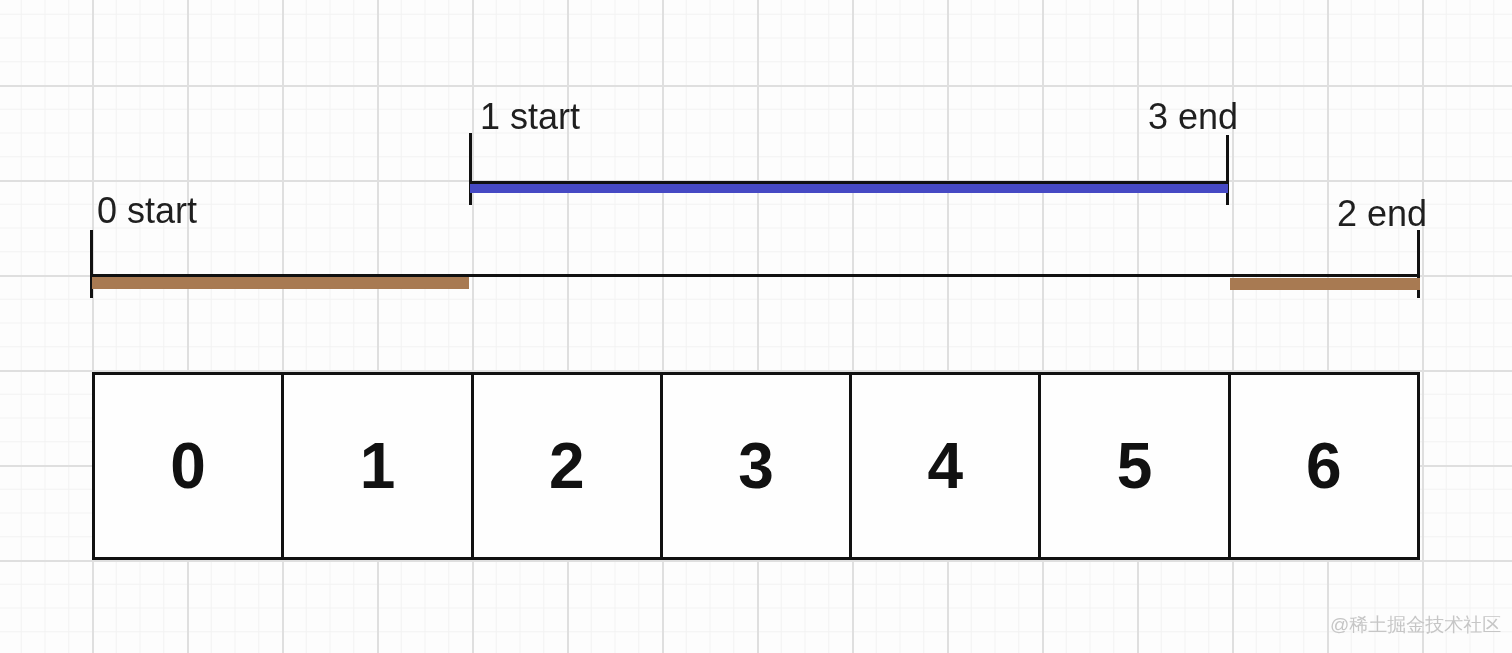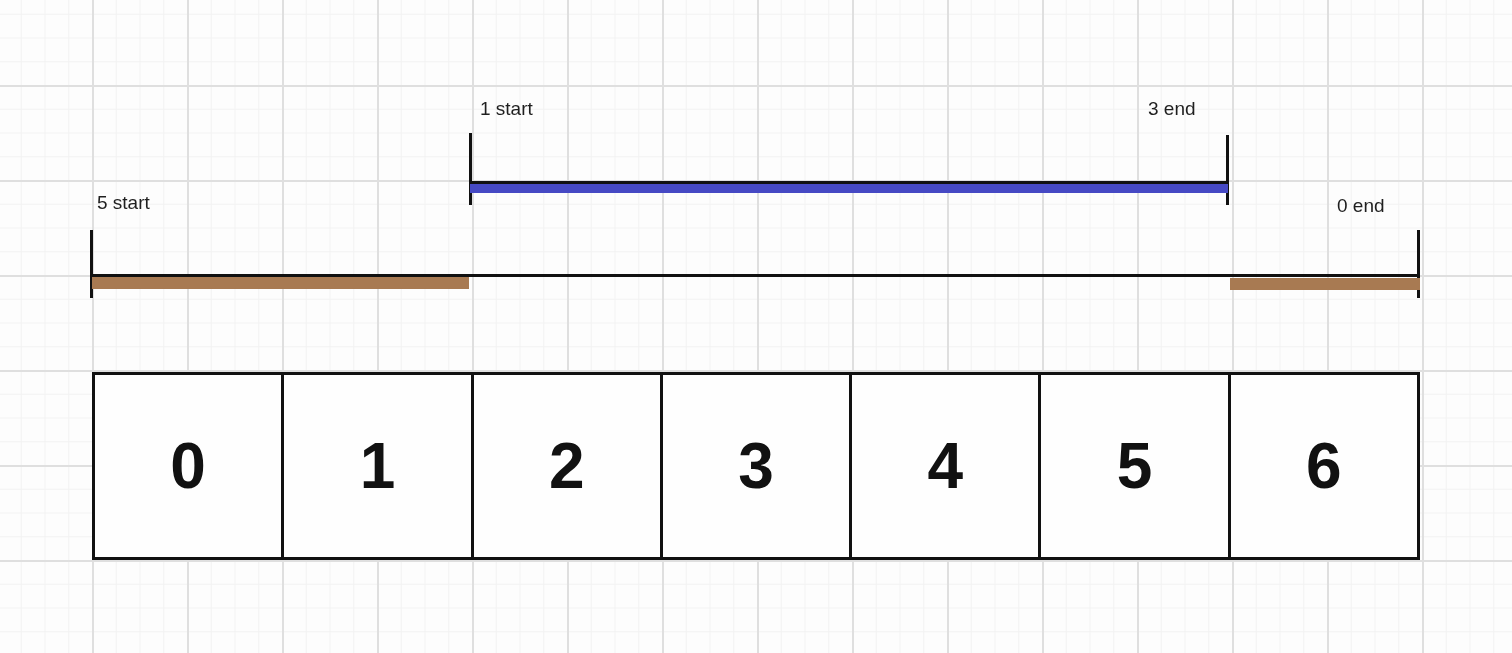--- a/index.html
+++ b/index.html
@@ -18,21 +18,21 @@
       linear-gradient(var(--c-grid-major) 2px, transparent 2px),
       linear-gradient(90deg, var(--c-grid-major) 2px, transparent 2px),
       linear-gradient(var(--c-grid-minor) 1px, transparent 1px),
       linear-gradient(90deg, var(--c-grid-minor) 1px, transparent 1px);
     background-size: 95px 95px, 95px 95px, 23.75px 23.75px, 23.75px 23.75px;
     background-position: 0px -10px, -3px 0px, -3px -10px, -3px -10px;
   }
 
   .lbl {
     position: absolute;
-    font-size: 19px;
+    font-size: 36px;
     line-height: 1;
     color: var(--c-label);
     white-space: nowrap;
   }
   .lbl-1-start { left: 480px; top: 99px; }
   .lbl-1-end   { left: 1148px; top: 99px; }
   .lbl-0-start { left: 97px;  top: 193px; }
   .lbl-0-end   { left: 1337px; top: 196px; }
 
   .tick {
@@ -103,22 +103,22 @@
 
 <div class="canvas">
 
   <span class="lbl lbl-1-start">1 start</span>
   <span class="lbl lbl-1-end">3 end</span>
   <div class="tick tick-1-start"></div>
   <div class="tick tick-1-end"></div>
   <div class="hline line-1"></div>
   <div class="band band-blue"></div>
 
-  <span class="lbl lbl-0-start">5 start</span>
-  <span class="lbl lbl-0-end">0 end</span>
+  <span class="lbl lbl-0-start">0 start</span>
+  <span class="lbl lbl-0-end">2 end</span>
   <div class="tick tick-0-start"></div>
   <div class="tick tick-0-end"></div>
   <div class="hline line-0"></div>
   <div class="band band-brown-left"></div>
   <div class="band band-brown-right"></div>
 
   <div class="array-row">
     <div class="cell">
       <span>0</span>
     </div>
@@ -135,14 +135,15 @@
       <span>4</span>
     </div>
     <div class="cell">
       <span>5</span>
     </div>
     <div class="cell">
       <span>6</span>
     </div>
   </div>
 
+  <span class="watermark">@稀土掘金技术社区</span>
 
 </div>
 
 </body></html>

